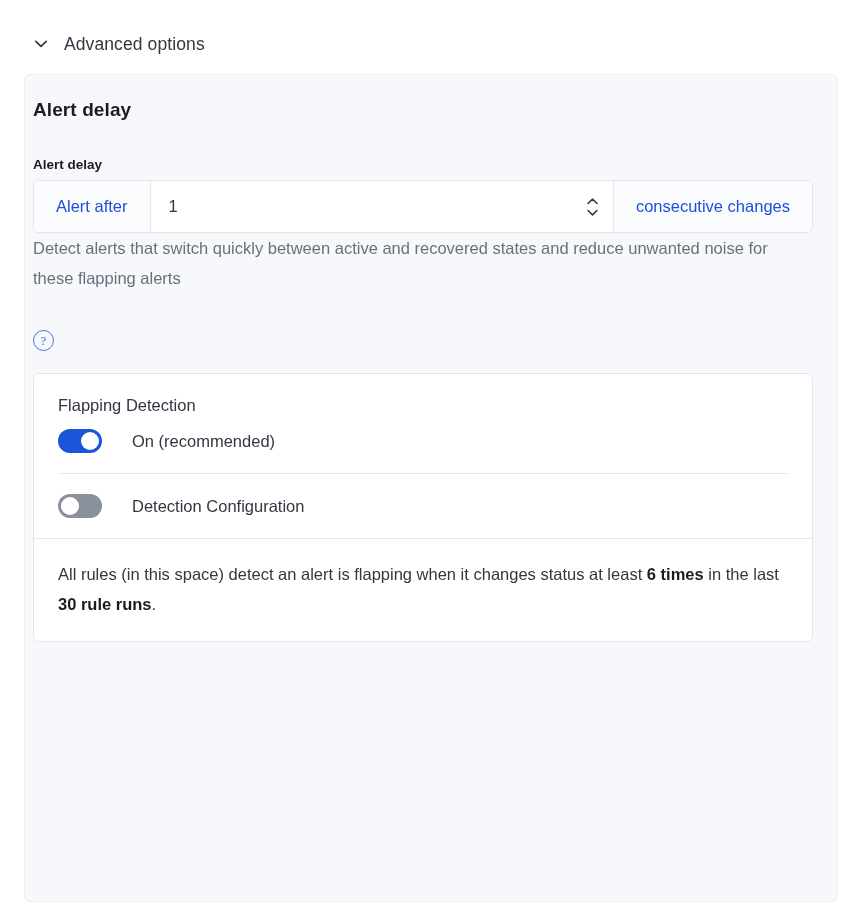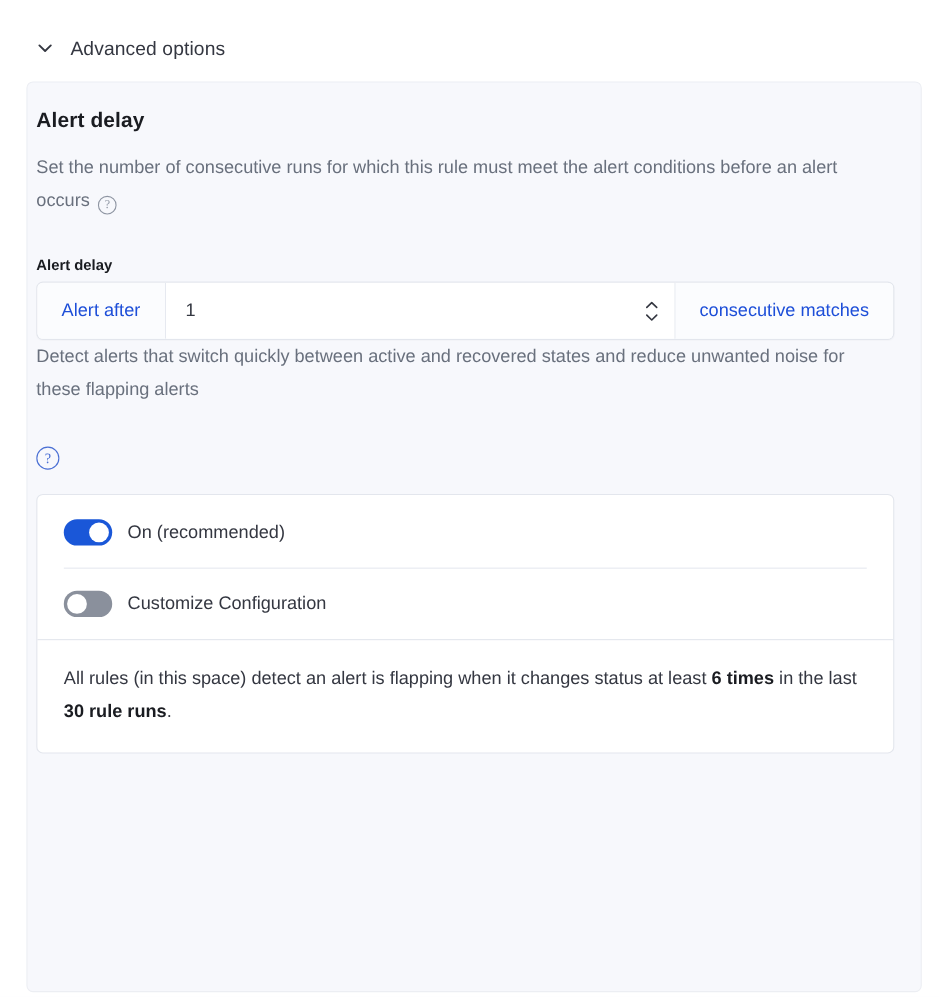--- a/index.html
+++ b/index.html
@@ -183,21 +183,21 @@
     padding: 22px 24px 20px 24px;
   }
   .card-heading {
     font-size: 16.5px;
     color: #343741;
     margin: 0 0 14px 0;
   }
   .toggle-row {
     display: flex;
     align-items: center;
-    gap: 14px;
+    gap: 30px;
   }
   .switch {
     width: 44px;
     height: 24px;
     border-radius: 12px;
     position: relative;
     flex: 0 0 auto;
     cursor: pointer;
   }
   .switch.on  { background: #1a57d8; }
@@ -241,67 +241,64 @@
         <path d="M3.8 6.3 L9 11.4 L14.2 6.3" fill="none" stroke="#343741" stroke-width="1.7" stroke-linecap="round" stroke-linejoin="round"></path>
       </svg>
     </span>
     <span class="accordion-title">Advanced options</span>
   </div>
 
   <div class="panel">
 
     <h2 class="section-title">Alert delay</h2>
 
-    <p class="section-desc">
-      <span>Set the number of consecutive runs for which this rule must meet the alert conditions before an alert occurs</span>
-      <span class="help-icon">?</span>
-    </p>
 
     <div class="field-label">Alert delay</div>
 
     <div class="input-group">
       <div class="input-prepend">Alert after</div>
       <div class="number-wrap">
         <input type="text" value="1" style="">
         <span class="spinner">
           <svg width="13" height="8" viewBox="0 0 13 8" aria-hidden="true">
             <path d="M2 6 L6.5 1.6 L11 6" fill="none" stroke="#343741" stroke-width="1.5" stroke-linecap="round" stroke-linejoin="round"></path>
           </svg>
           <svg width="13" height="8" viewBox="0 0 13 8" aria-hidden="true">
             <path d="M2 2 L6.5 6.4 L11 2" fill="none" stroke="#343741" stroke-width="1.5" stroke-linecap="round" stroke-linejoin="round"></path>
           </svg>
         </span>
       </div>
-      <div class="input-append">consecutive matches</div>
+      <div class="input-append">consecutive changes</div>
     </div>
 
 
     <p class="section-desc">Detect alerts that switch quickly between active and recovered states and reduce unwanted noise for these flapping alerts</p>
 
     <div class="standalone-help-row">
       <span class="help-icon standalone">?</span>
     </div>
 
     <div class="card">
       <div class="card-body">
+        <div class="card-heading">Flapping Detection</div>
 
         <div class="toggle-row">
           <span class="switch on">
             <span class="knob"></span>
           </span>
           <span class="toggle-label">On (recommended)</span>
         </div>
 
         <div class="card-divider"></div>
 
         <div class="toggle-row">
           <span class="switch off">
             <span class="knob"></span>
           </span>
-          <span class="toggle-label">Customize Configuration</span>
+          <span class="toggle-label">Detection Configuration</span>
         </div>
       </div>
 
       <div class="card-footer">
         <span>All rules (in this space) detect an alert is flapping when it changes status at least </span><b>6 times</b><span> in the last </span><b>30 rule runs</b><span>.</span>
       </div>
     </div>
 
   </div>
 </div>

